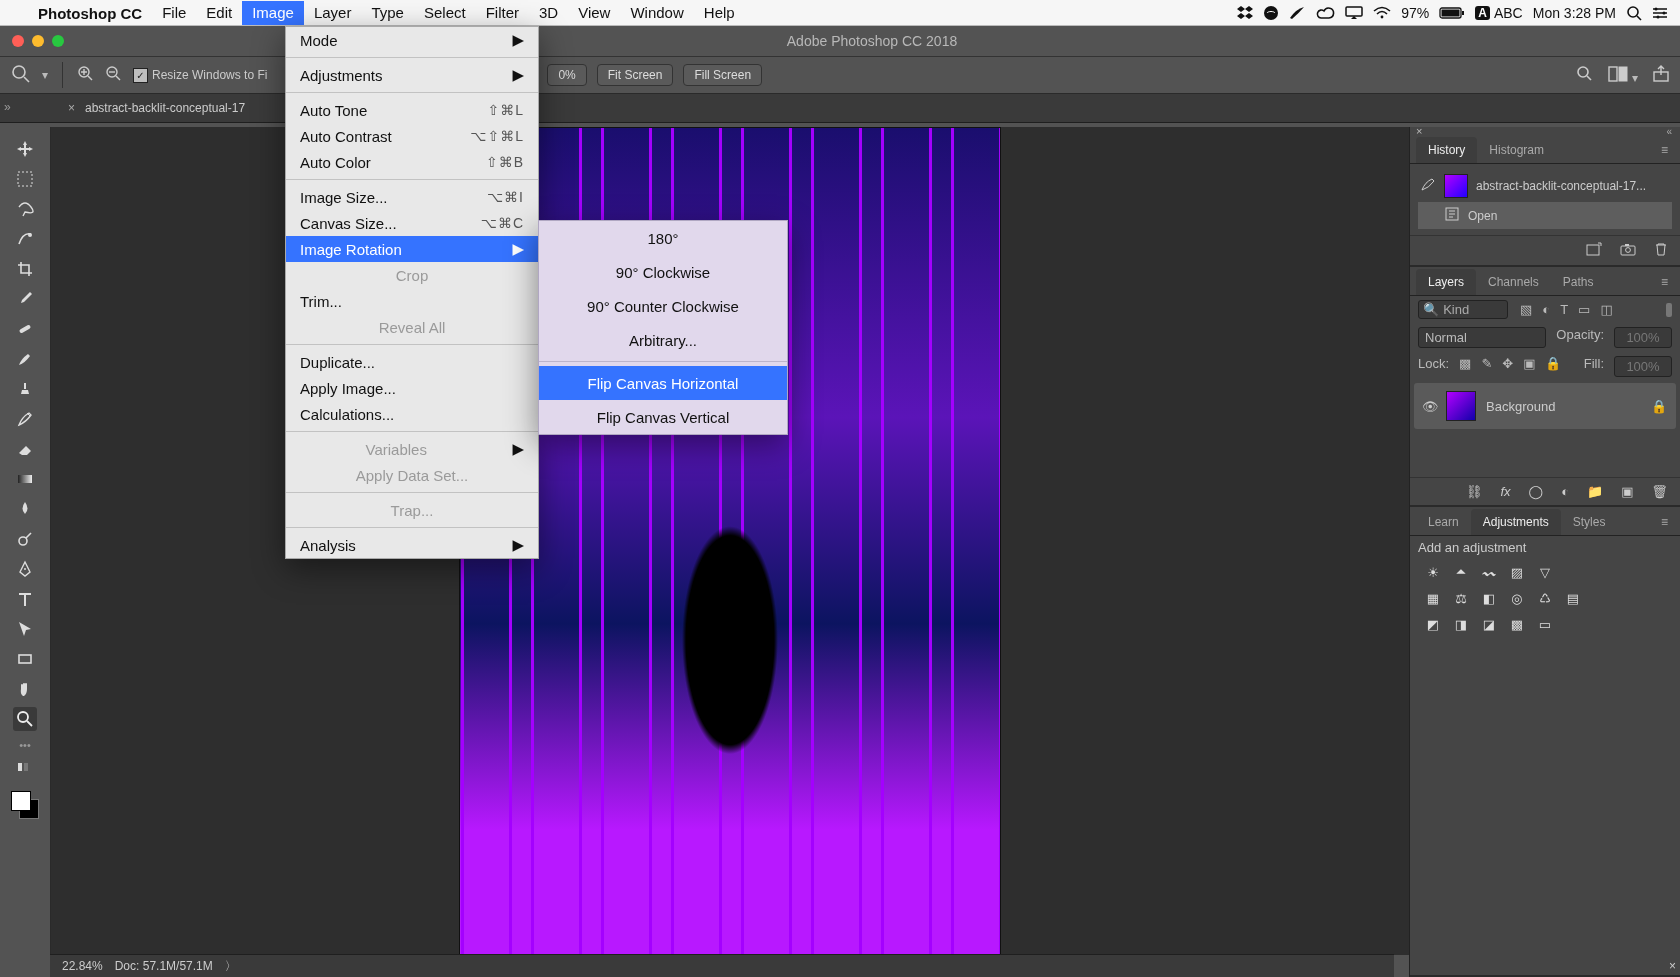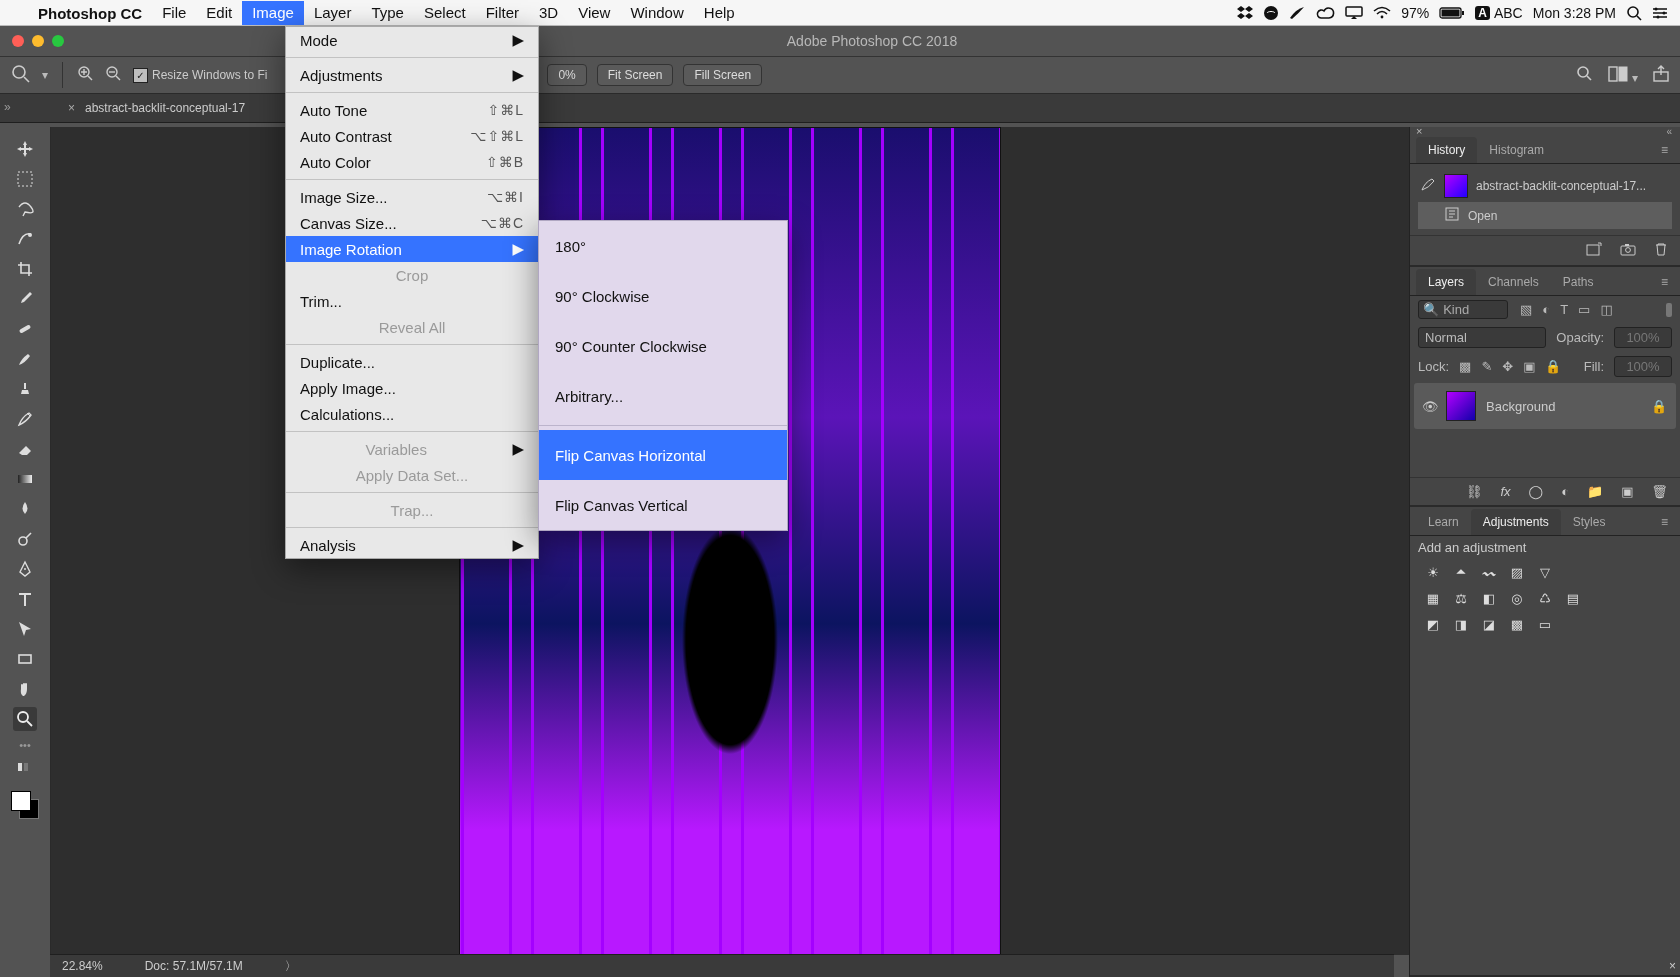--- a/index.html
+++ b/index.html
@@ -36,58 +36,58 @@
   .doc-canvas{position:absolute;left:50px;top:101px;right:270px;bottom:22px;background:#2e2e2e;}
   
   .toolbox{position:absolute;left:0;top:101px;width:50px;bottom:22px;background:#535353;border-right:1px solid #2a2a2a;display:flex;flex-direction:column;align-items:center;gap:6px;padding-top:10px;}
   .toolbox .tool{width:24px;height:24px;display:flex;align-items:center;justify-content:center;border-radius:3px;}
   .toolbox .tool.sel{background:#3a3a3a;}
   .toolbox .swatches{margin-top:6px;position:relative;width:28px;height:28px;}
   .swatches .fg{position:absolute;left:0;top:0;width:18px;height:18px;background:#fff;border:1px solid #000;}
   .swatches .bg{position:absolute;right:0;bottom:0;width:18px;height:18px;background:#000;border:1px solid #777;}
   .toolbox .grabber{font-size:11px;color:#999;line-height:8px;margin-top:4px;text-align:center;}
   
-  .statusbar{position:absolute;left:50px;bottom:0;right:286px;height:22px;background:#3a3a3a;color:#ccc;display:flex;align-items:center;padding:0 12px;font-size:12px;gap:42px;border-top:1px solid #1f1f1f;}
+  .statusbar{position:absolute;left:50px;bottom:0;right:286px;height:22px;background:#3a3a3a;color:#ccc;display:flex;align-items:center;padding:0 12px;font-size:12px;gap:12px;border-top:1px solid #1f1f1f;}
   
   .right-panels{position:absolute;right:0;top:101px;width:270px;bottom:0;background:#454545;border-left:1px solid #222;display:flex;flex-direction:column;}
   .panel{background:#454545;border-bottom:2px solid #2a2a2a;}
   .panel .close-line{height:8px;position:relative;}
   .panel .close-line .x{position:absolute;left:6px;top:-2px;font-size:11px;color:#bbb;}
   .panel .tabs{display:flex;height:28px;align-items:flex-end;border-bottom:1px solid #222;padding:0 6px;}
   .panel .tab{padding:6px 12px;color:#aaa;font-size:12px;cursor:default;}
   .panel .tab.act{color:#eee;background:#3d3d3d;border-top-left-radius:4px;border-top-right-radius:4px;margin-top:10px;}
   .panel .burger{margin-left:auto;padding:6px;color:#aaa;font-size:12px;}
   .panel-body{padding:6px 8px;font-size:12px;color:#ccc;}
   .history-row{display:flex;align-items:center;gap:8px;padding:4px 2px;}
   .history-row.sel{background:#5e5e5e;}
   .history-row .thumb{width:22px;height:22px;background:linear-gradient(135deg,#b300ff,#2200ff);border:1px solid #222;}
   .panel-foot{display:flex;justify-content:flex-end;gap:18px;padding:6px 12px;color:#ccc;border-top:1px solid #333;}
   .layers-filter{display:flex;align-items:center;gap:6px;padding:4px 8px;}
   .layers-filter .search{flex:1;max-width:80px;display:flex;align-items:center;background:#3a3a3a;border:1px solid #222;border-radius:3px;padding:1px 4px;color:#aaa;gap:4px;}
-  .layers-row{display:flex;align-items:center;gap:10px;padding:4px 8px;color:#bbb;}
+  .layers-row{display:flex;gap:10px;padding:4px 8px;color:#bbb;}
   .layers-row .sel-box{background:#3a3a3a;border:1px solid #222;border-radius:3px;padding:2px 6px;flex:1;max-width:120px;}
   .layers-row .val-box{background:#3a3a3a;border:1px solid #222;border-radius:3px;padding:2px 6px;color:#777;width:44px;text-align:center;}
   .layer-item{display:flex;align-items:center;gap:10px;padding:8px 8px;background:#5a5a5a;margin:2px 4px;border-radius:3px;}
   .layer-item .eye{width:14px;text-align:center;}
   .layer-item .thumb{width:28px;height:28px;background:linear-gradient(135deg,#b300ff,#1100aa);border:1px solid #222;}
   .layer-item .name{flex:1;}
   .adj-text{padding:4px 8px;color:#ccc;}
   .adj-grid{display:flex;gap:10px;padding:4px 14px;color:#ddd;}
   .adj-grid div{width:18px;height:18px;display:flex;align-items:center;justify-content:center;}
   
   .dropdown{position:absolute;background:#e8e8e8;border:1px solid #a9a9a9;box-shadow:0 10px 30px rgba(0,0,0,.45);font-size:15px;color:#111;}
   .dropdown .row{display:flex;align-items:center;padding:2px 14px;height:22px;white-space:nowrap;}
   .dropdown .row .label{flex:1;}
   .dropdown .row .accel{color:#555;font-size:14px;letter-spacing:1px;}
   .dropdown .row .arrow{margin-left:20px;}
   .dropdown .row.sel{background:#3573ff;color:#fff;}
   .dropdown .row.dis .label,.dropdown .row.dis .accel{color:#9a9a9a;text-align:center;}
   .dropdown hr{border:none;border-top:1px solid #c2c2c2;margin:4px 0;}
   .submenu{position:absolute;background:#e1d8ec;border:1px solid #b0a7c2;box-shadow:0 10px 30px rgba(0,0,0,.45);font-size:15px;color:#111;}
-  .submenu .row{display:flex;align-items:center;padding:14px 16px;height:22px;white-space:nowrap;}
+  .submenu .row{display:flex;align-items:center;padding:6px 16px;height:22px;white-space:nowrap;justify-content:center;}
   .submenu .row.sel{background:#3573ff;color:#fff;}
   .submenu hr{border:none;border-top:1px solid #bcb4cc;margin:4px 0;}
   
   .canvas-img{position:absolute;left:50%;top:0;width:540px;bottom:0;transform:translateX(-50%);
     background:
       radial-gradient(ellipse 80px 190px at 50% 62%, #000 55%, transparent 60%),
       linear-gradient(90deg,#a400ff 0 3px,transparent 3px) 30% 0/70px 100%,
       linear-gradient(90deg,#a400ff 0 3px,transparent 3px) 70% 0/70px 100%,
       linear-gradient(#1a0e6e,#5b14b8 35%,#0c1460 60%,#b818ff 85%);
     border:1px solid #111;

